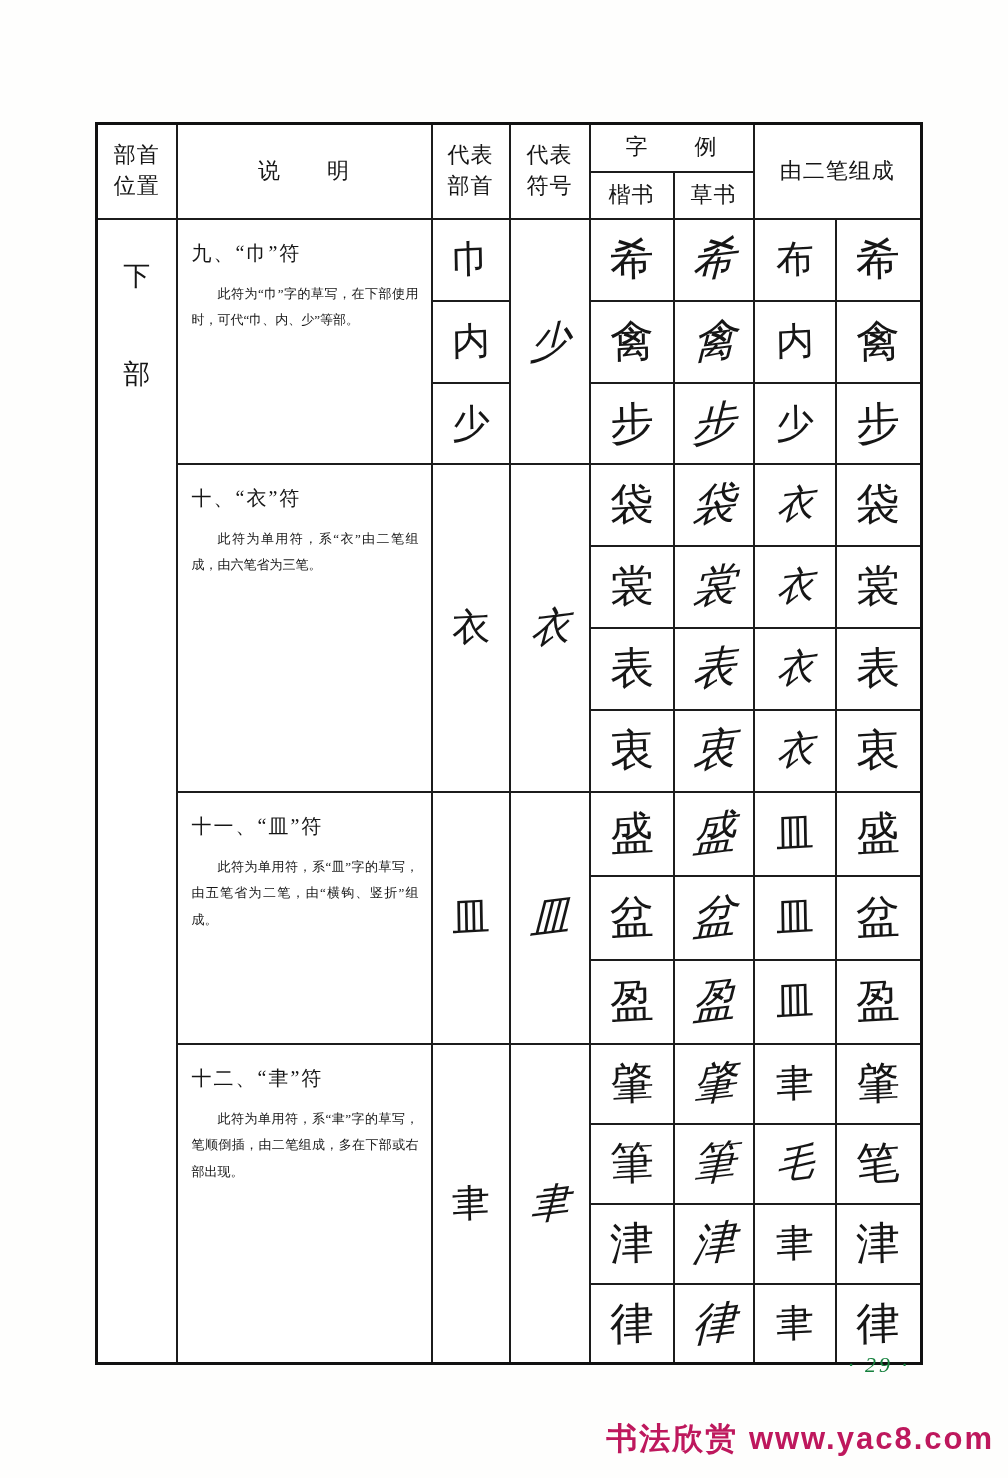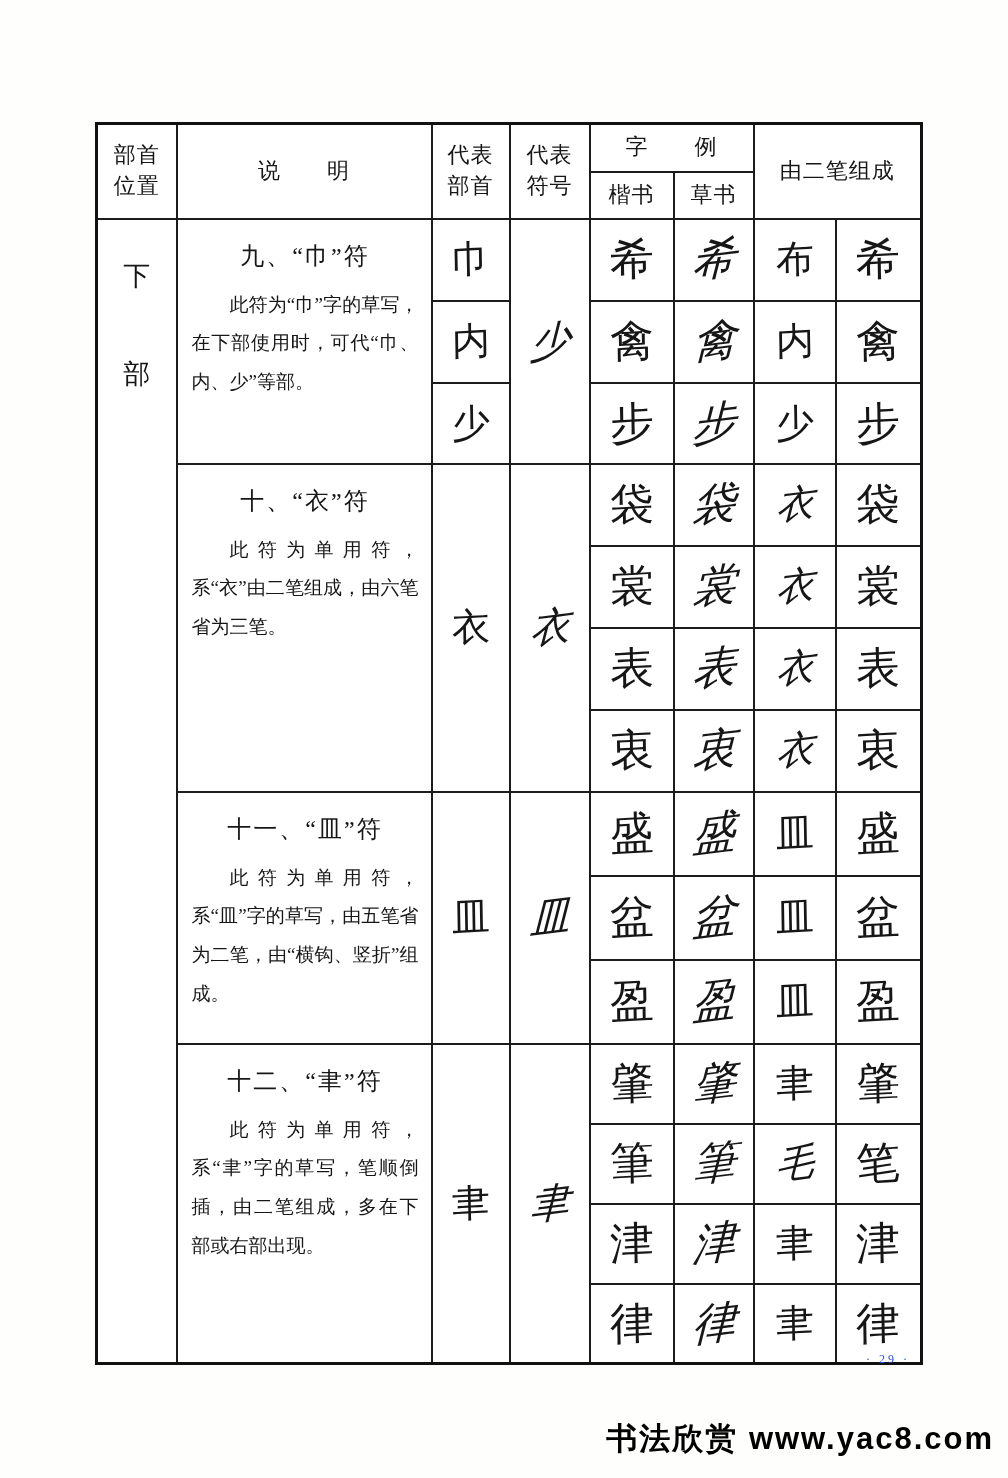--- a/index.html
+++ b/index.html
@@ -18,37 +18,37 @@
     border:2px solid #1c1c1c;text-align:center;vertical-align:middle;
     padding:0;overflow:hidden;
   }
   .hdr{font-size:22px;line-height:1.4;letter-spacing:1px;font-weight:normal;}
   .hdr span{display:block;}
   .pos-cell{vertical-align:top;}
   .pos-char{display:block;font-size:27px;}
   .pos-char.c0{margin-top:38px;}
   .pos-char.c1{margin-top:62px;}
   .desc-cell{vertical-align:top;text-align:left;padding:18px 12px 0 14px;}
-  .sec-title{text-align:center;font-size:24px;letter-spacing:2px;margin:2px 0 14px;}
-  .sec-desc{font-size:19px;line-height:2.05;text-indent:2em;text-align:justify;}
+  .sec-title{font-size:20px;letter-spacing:2px;margin:2px 0 14px;}
+  .sec-desc{font-size:13px;line-height:2.05;text-indent:2em;text-align:justify;}
   .glyph{display:inline-block;}
   .rad{font-size:38px;}
   .sym{font-size:40px;}
   .ex{font-size:44px;}
   .kai{font-weight:normal;}
   .cursive{font-style:italic;transform:rotate(-7deg) skewX(-8deg);}
   .hand{transform:rotate(-3deg) skewX(-2deg);}
   .page-num{
     position:absolute;top:1352px;right:98px;
-    font-size:12px;letter-spacing:3px;color:#1d4ed8;
+    font-size:22px;letter-spacing:3px;color:#15803d;font-style:italic;
   }
   .watermark{
     position:absolute;top:1418px;right:14px;
     font-size:31px;font-weight:bold;letter-spacing:2px;
-    color:#000000;font-family:"Liberation Sans", sans-serif;
+    color:#be185d;font-family:"Liberation Sans", sans-serif;
     white-space:nowrap;
     text-align:right;
   }
 </style>
 </head>
 <body>
 
 <table class="main">
   <colgroup>
     <col style="width:80px">

